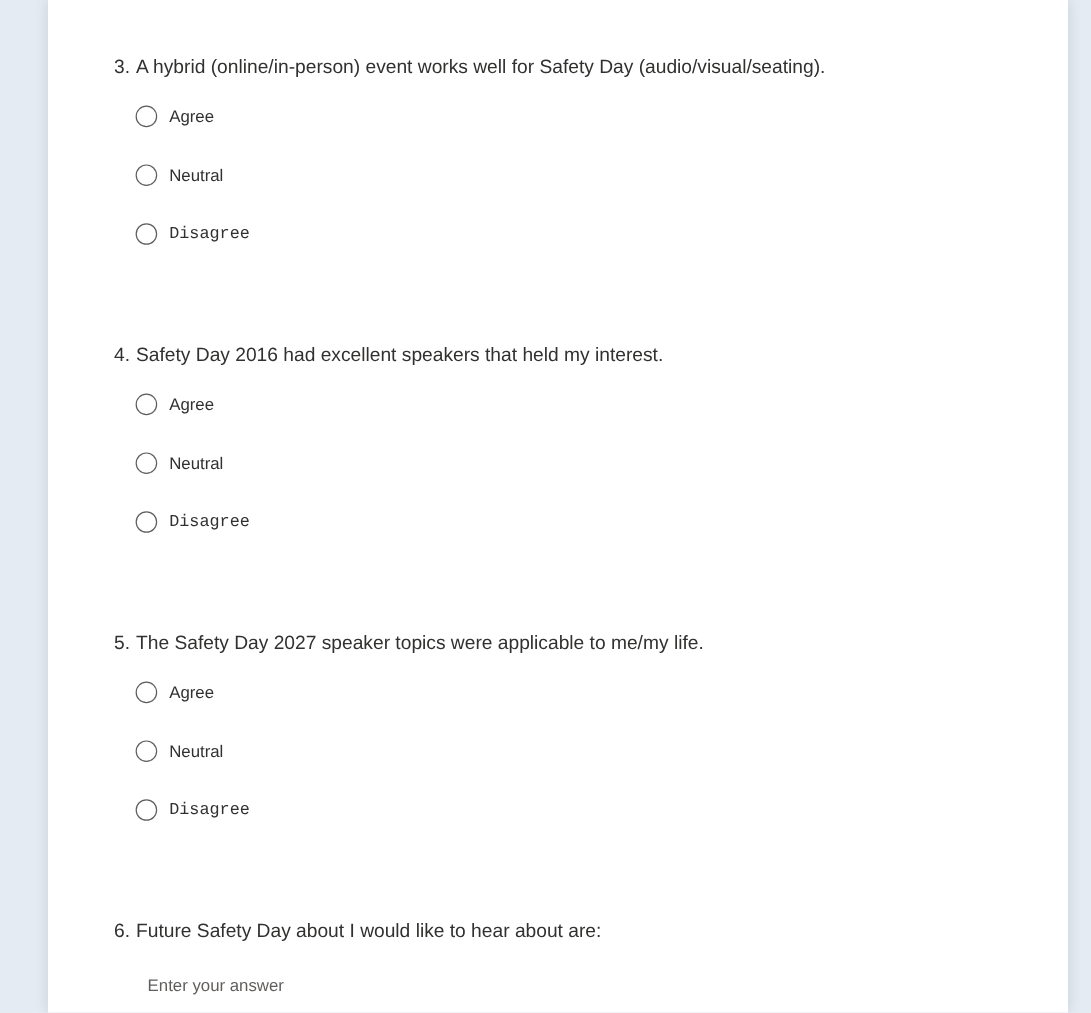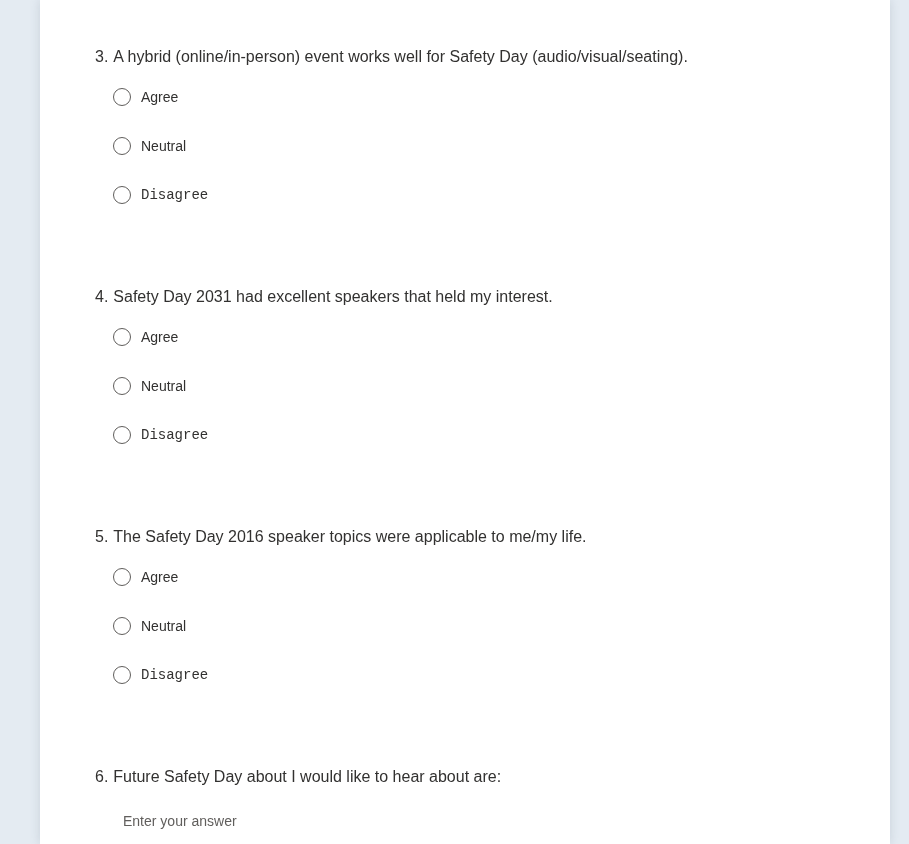--- a/index.html
+++ b/index.html
@@ -112,41 +112,41 @@
           </label>
           <label class="option">
             <span class="radio"></span>
             <span class="option-label">Disagree</span>
           </label>
         </div>
       </div>
 
       <div class="question">
         <div class="q-title">
-          <span class="q-num">4.</span><span class="q-text">Safety Day 2031 had excellent speakers that held my interest.</span>
+          <span class="q-num">4.</span><span class="q-text">Safety Day 2016 had excellent speakers that held my interest.</span>
         </div>
         <div class="options">
           <label class="option">
             <span class="radio"></span>
             <span class="option-label">Agree</span>
           </label>
           <label class="option">
             <span class="radio"></span>
             <span class="option-label">Neutral</span>
           </label>
           <label class="option">
             <span class="radio"></span>
             <span class="option-label">Disagree</span>
           </label>
         </div>
       </div>
 
       <div class="question">
         <div class="q-title">
-          <span class="q-num">5.</span><span class="q-text">The Safety Day 2016 speaker topics were applicable to me/my life.</span>
+          <span class="q-num">5.</span><span class="q-text">The Safety Day 2027 speaker topics were applicable to me/my life.</span>
         </div>
         <div class="options">
           <label class="option">
             <span class="radio"></span>
             <span class="option-label">Agree</span>
           </label>
           <label class="option">
             <span class="radio"></span>
             <span class="option-label">Neutral</span>
           </label>

